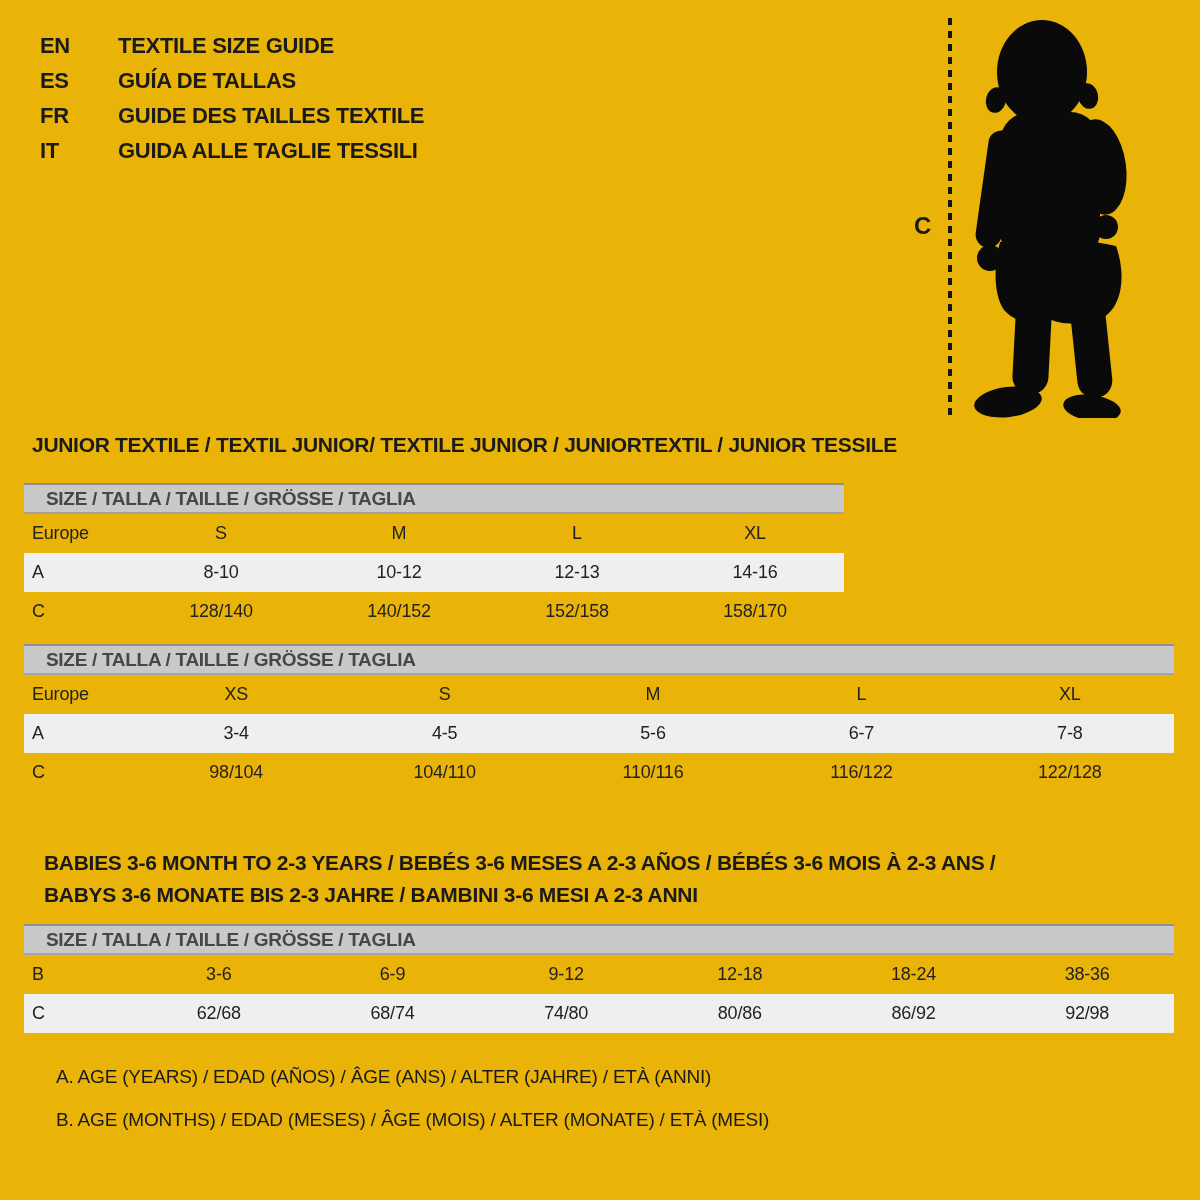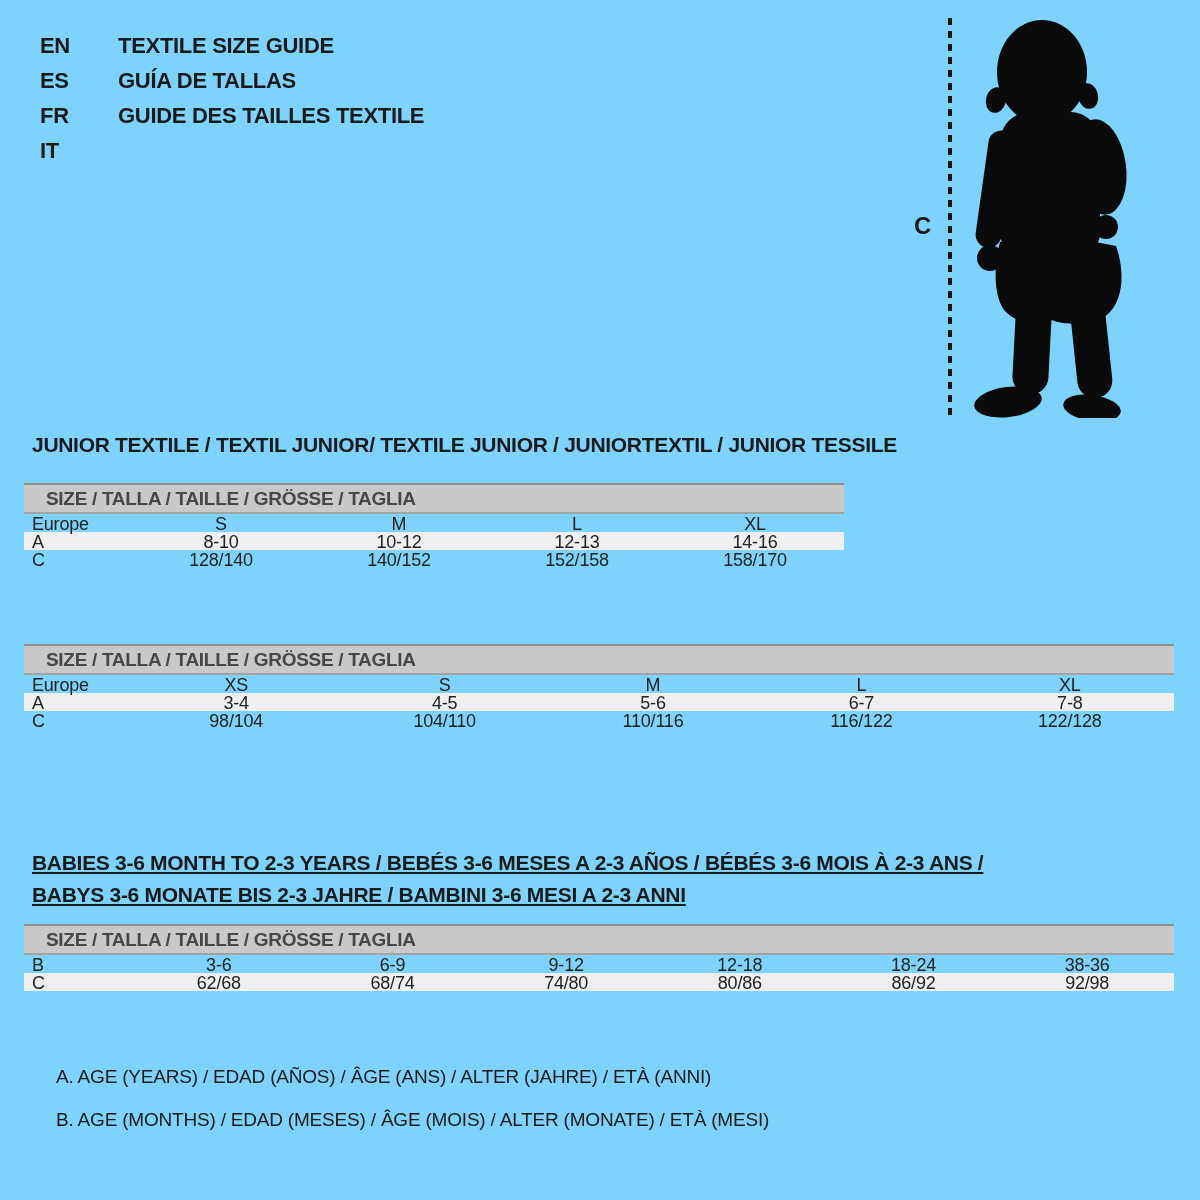--- a/index.html
+++ b/index.html
@@ -2,21 +2,21 @@
 <html><head>
 <meta charset="utf-8">
 <style>
   html,body{margin:0;padding:0;background:#ffffff;}
   body{
     width:1200px;height:1200px;
     font-family:"Liberation Sans",sans-serif;
     color:#1a1a1a;
     -webkit-font-smoothing:antialiased;
   }
-  .canvas{position:relative;width:1200px;height:1200px;background:#7dd3fc;overflow:hidden;}
+  .canvas{position:relative;width:1200px;height:1200px;background:#eab308;overflow:hidden;}
 
   
   .langs{position:absolute;left:40px;top:28px;}
   .lang-row{display:flex;height:35px;align-items:center;font-weight:bold;font-size:22px;letter-spacing:-0.3px;white-space:nowrap;}
   .lang-code{width:78px;flex:0 0 78px;}
 
   
   .dash-line{
     position:absolute;left:948px;top:18px;width:4px;height:398px;
     background:repeating-linear-gradient(to bottom,#151515 0 7px,transparent 7px 13px);
@@ -26,33 +26,33 @@
 
   
   .sec{position:absolute;left:24px;}
   .sec-title{margin:0 0 0 8px;font-size:21px;font-weight:bold;letter-spacing:-0.3px;white-space:nowrap;line-height:24px;}
   .sec-title .sub{font-size:14px;vertical-align:-4px;font-weight:bold;}
   #sec0{top:433px;width:820px;}
   #sec1{top:644px;width:1150px;}
   #sec2{top:847px;width:1150px;}
   #sec0 .sec-title{margin-bottom:26px;}
   #sec1 .sec-title{margin-bottom:25px;}
-  #sec2 .title-block{margin-left:8px;margin-bottom:13px;text-decoration:underline;}
+  #sec2 .title-block{margin-left:20px;margin-bottom:13px;}
   #sec2 .title-line{font-size:21px;font-weight:bold;letter-spacing:-0.3px;white-space:nowrap;line-height:32px;}
 
   .size-bar{
     height:27px;line-height:27px;
     background:#c9c9c9;
     border-top:2px solid #8f8f8f;
     border-bottom:2px solid #a3a3a3;
     padding-left:22px;
     font-size:19px;font-weight:bold;color:#474747;
     letter-spacing:-0.3px;white-space:nowrap;
   }
-  .trow{display:grid;height:18px;align-items:center;font-size:18px;letter-spacing:-0.2px;color:#222;}
+  .trow{display:grid;height:39px;align-items:center;font-size:18px;letter-spacing:-0.2px;color:#222;}
   .trow.shaded{background:#efefef;}
   .tlabel{padding-left:8px;text-align:left;}
   .tcell{text-align:center;}
 
   
   .legend{position:absolute;left:40px;top:1066px;}
   .legend-line{font-size:19px;font-weight:normal;letter-spacing:-0.2px;line-height:22px;margin-bottom:21px;white-space:nowrap;margin-left:16px;}
 </style>
 </head>
 <body>
@@ -67,20 +67,21 @@
     <div class="lang-row">
       <span class="lang-code">ES</span>
       <span class="lang-title">GUÍA DE TALLAS</span>
     </div>
     <div class="lang-row">
       <span class="lang-code">FR</span>
       <span class="lang-title">GUIDE DES TAILLES TEXTILE</span>
     </div>
     <div class="lang-row">
       <span class="lang-code">IT</span>
+      <span class="lang-title">GUIDA ALLE TAGLIE TESSILI</span>
     </div>
   </div>
 
   <div class="dash-line"></div>
   <div class="measure-label">C</div>
   <svg class="silhouette" width="186" height="406" viewBox="0 0 186 406" aria-hidden="true">
     <g fill="#0a0a0a">
 
       <ellipse cx="84" cy="60" rx="45" ry="52"></ellipse>
 

